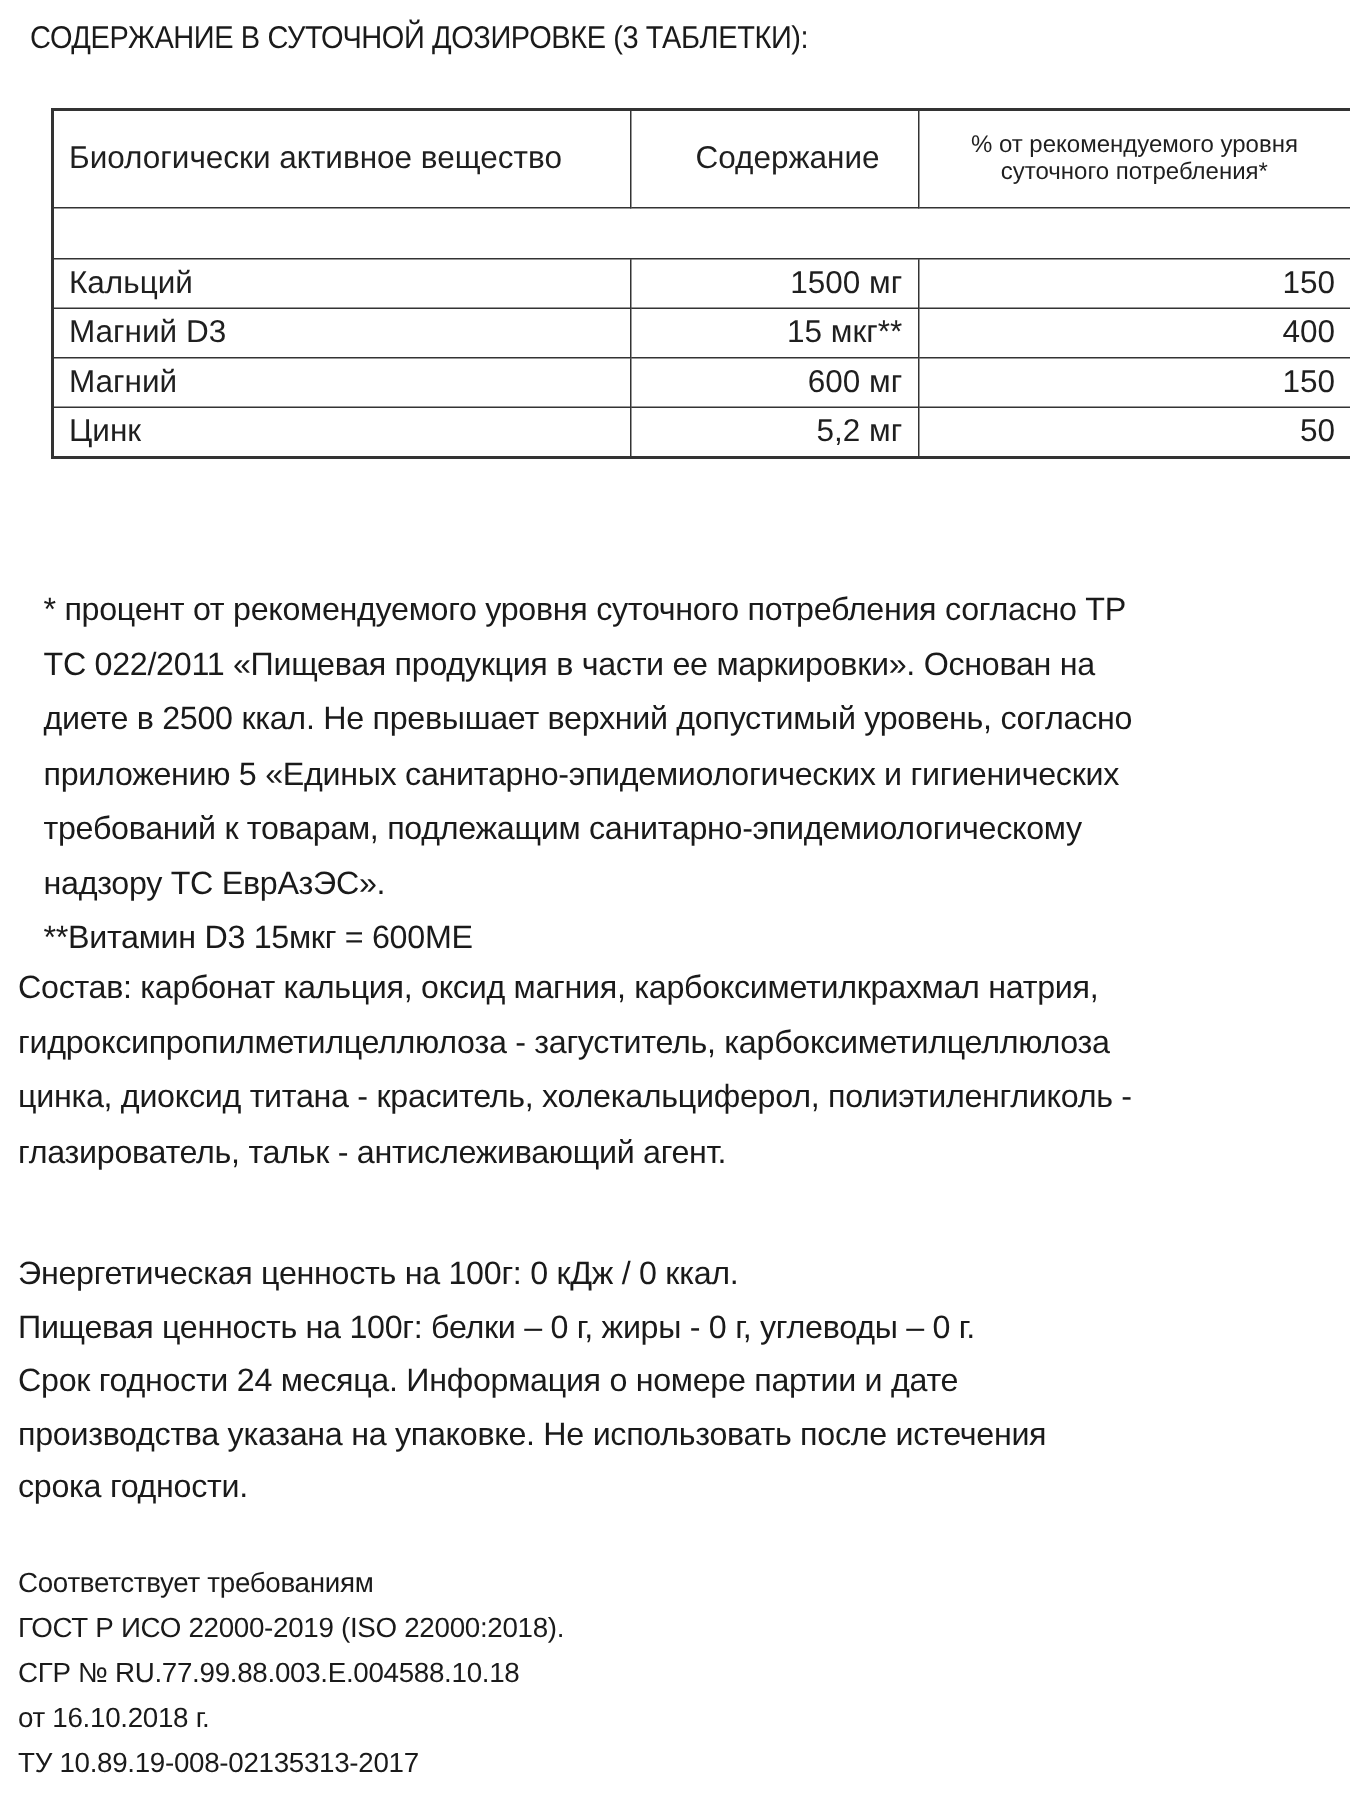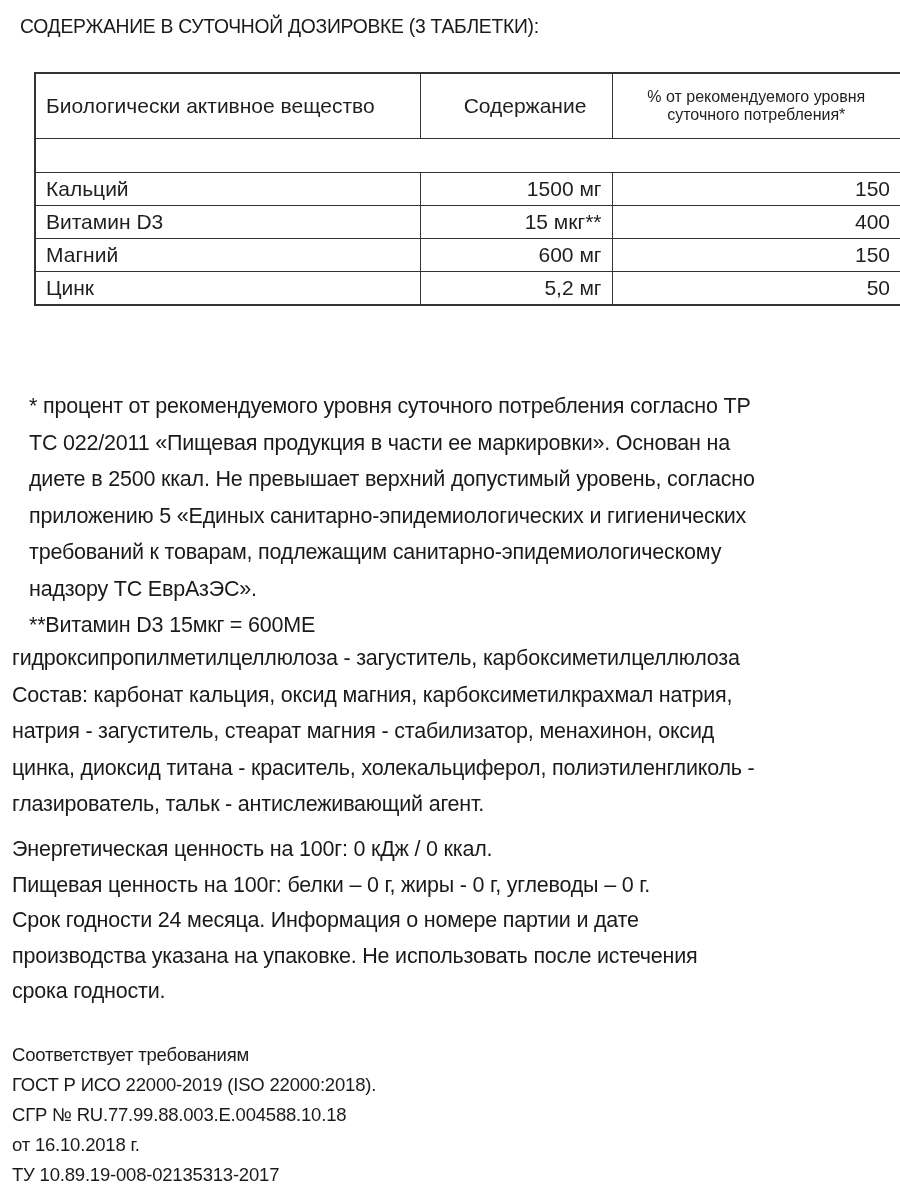--- a/index.html
+++ b/index.html
@@ -66,21 +66,21 @@
   <tbody>
     <tr class="spacer">
         <td colspan="3"></td>
       </tr>
     <tr class="row">
       <td class="name">Кальций</td>
       <td class="amount">1500 мг</td>
       <td class="pct">150</td>
     </tr>
     <tr class="row">
-      <td class="name">Витамин D3</td>
+      <td class="name">Магний D3</td>
       <td class="amount">15 мкг**</td>
       <td class="pct">400</td>
     </tr>
     <tr class="row">
       <td class="name">Магний</td>
       <td class="amount">600 мг</td>
       <td class="pct">150</td>
     </tr>
     <tr class="row">
       <td class="name">Цинк</td>
@@ -94,23 +94,22 @@
   <p>* процент от рекомендуемого уровня суточного потребления согласно ТР</p>
   <p>ТС 022/2011 «Пищевая продукция в части ее маркировки». Основан на</p>
   <p>диете в 2500 ккал. Не превышает верхний допустимый уровень, согласно</p>
   <p>приложению 5 «Единых санитарно-эпидемиологических и гигиенических</p>
   <p>требований к товарам, подлежащим санитарно-эпидемиологическому</p>
   <p>надзору ТС ЕврАзЭС».</p>
   <p>**Витамин D3 15мкг = 600МЕ</p>
 </div>
 
 <div class="block composition">
+  <p>Состав: карбонат кальция, оксид магния, карбоксиметилкрахмал натрия,</p>
   <p>гидроксипропилметилцеллюлоза - загуститель, карбоксиметилцеллюлоза</p>
-  <p>Состав: карбонат кальция, оксид магния, карбоксиметилкрахмал натрия,</p>
-  <p>натрия - загуститель, стеарат магния - стабилизатор, менахинон, оксид</p>
   <p>цинка, диоксид титана - краситель, холекальциферол, полиэтиленгликоль -</p>
   <p>глазирователь, тальк - антислеживающий агент.</p>
 </div>
 
 <div class="block energy">
   <p>Энергетическая ценность на 100г: 0 кДж / 0 ккал.</p>
   <p>Пищевая ценность на 100г: белки – 0 г, жиры - 0 г, углеводы – 0 г.</p>
   <p>Срок годности 24 месяца. Информация о номере партии и дате</p>
   <p>производства указана на упаковке. Не использовать после истечения</p>
   <p>срока годности.</p>

